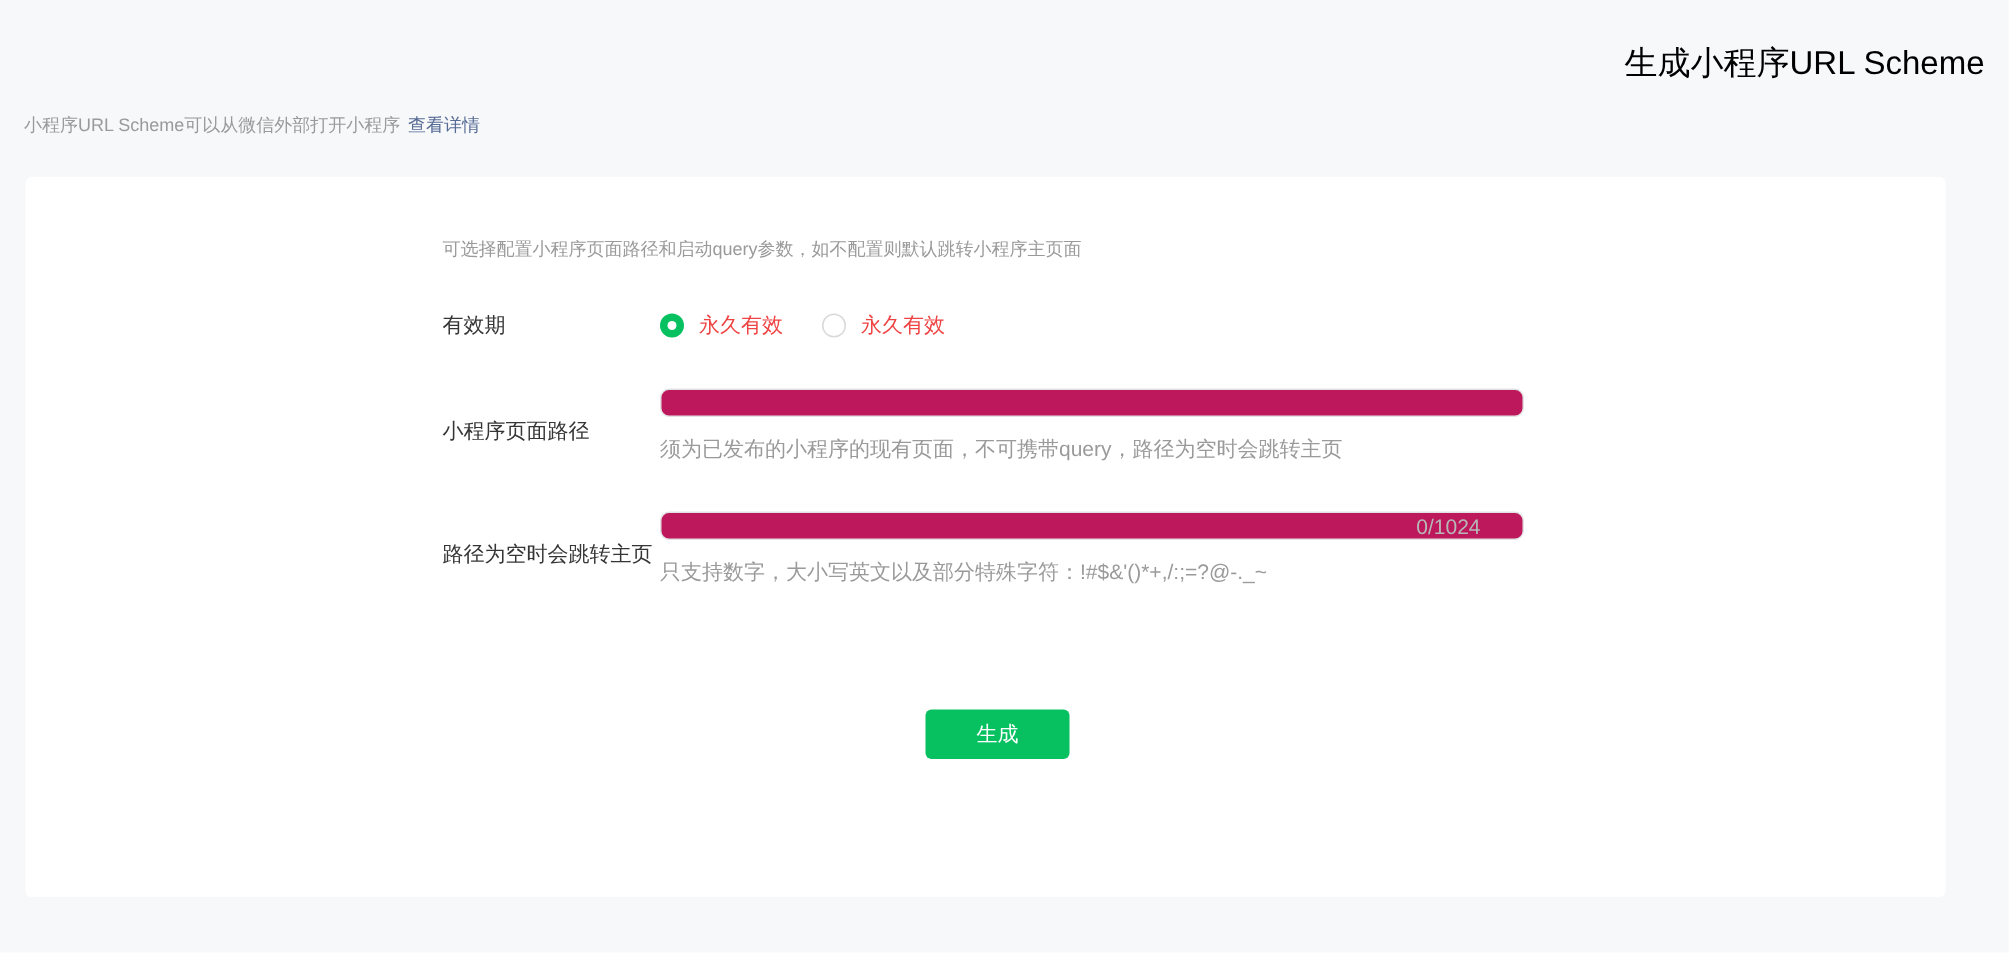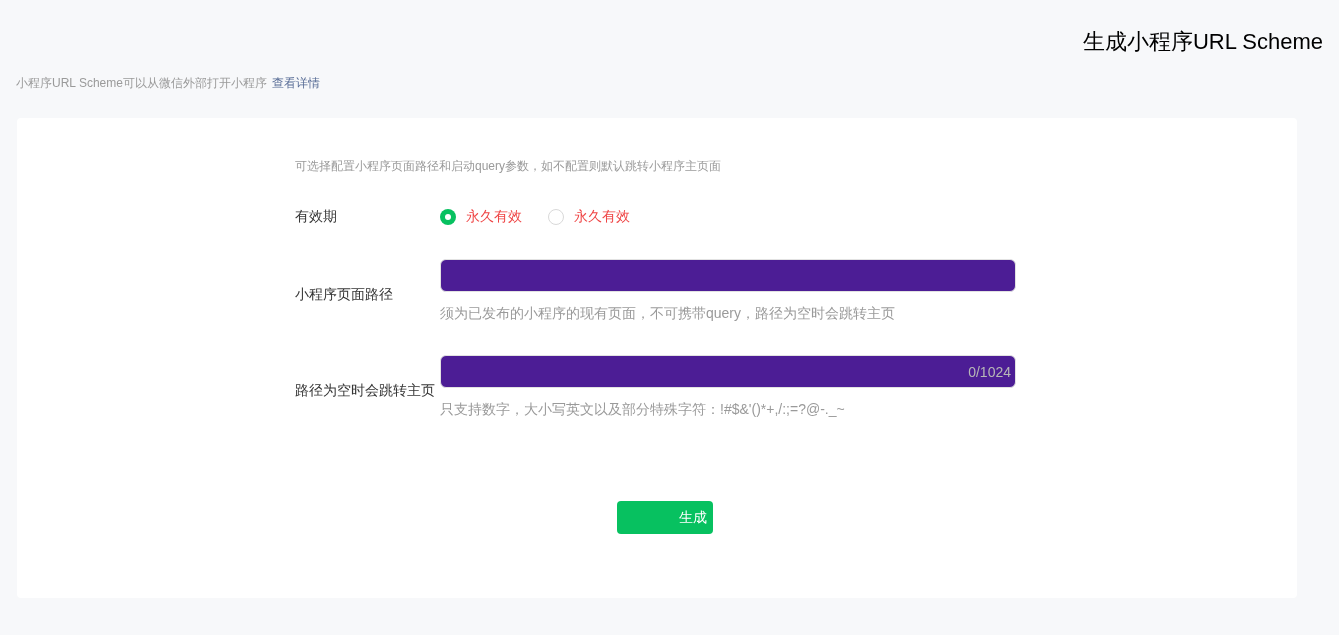--- a/index.html
+++ b/index.html
@@ -87,27 +87,27 @@
     border-radius: 50%;
     background: #ffffff;
   }
   .radio-circle.unchecked {
     background: #ffffff;
     border: 1px solid #d9d9d9;
   }
   .form-control { flex: 1; }
   .input-wrap {
     width: 576px;
-    height: 33px;
+    height: 19px;
     border: 1px solid #e2e2e2;
     border-radius: 6px;
-    background: #4c1d95;
+    background: #be185d;
     display: flex;
     align-items: center;
-    padding: 0 4px;
+    padding: 0 28px;
   }
   .text-input {
     border: none;
     outline: none;
     flex: 1;
     height: 100%;
     font-size: 14px;
     font-family: "Liberation Sans", "DejaVu Sans", sans-serif;
     color: #353535;
     background: transparent;
@@ -129,21 +129,20 @@
   .generate-button {
     width: 96px;
     height: 33px;
     background: #07c160;
     color: #ffffff;
     border: none;
     border-radius: 4px;
     font-size: 14px;
     font-family: "Liberation Sans", "DejaVu Sans", sans-serif;
     cursor: pointer;
-    text-align: right;
   }
 </style>
 </head>
 <body>
 
 <div class="page-header">
   <h1 class="page-title">生成小程序URL Scheme</h1>
   <p class="page-subtitle">
     <span>小程序URL Scheme可以从微信外部打开小程序</span><a href="#" class="view-details-link">查看详情</a>
   </p>

